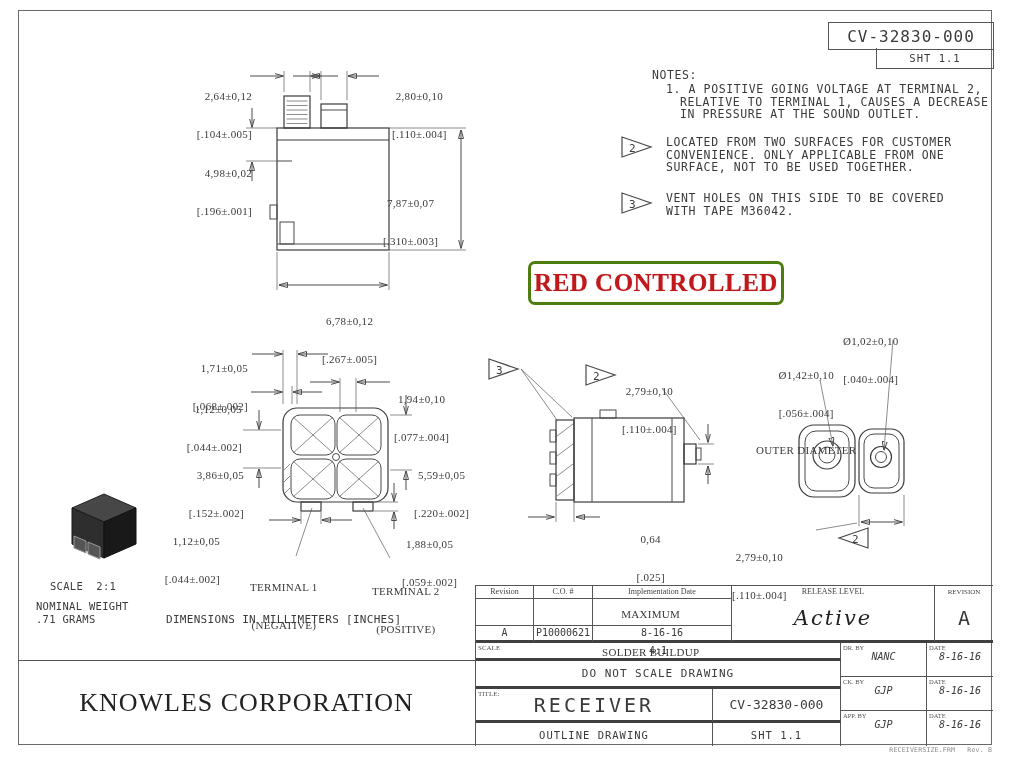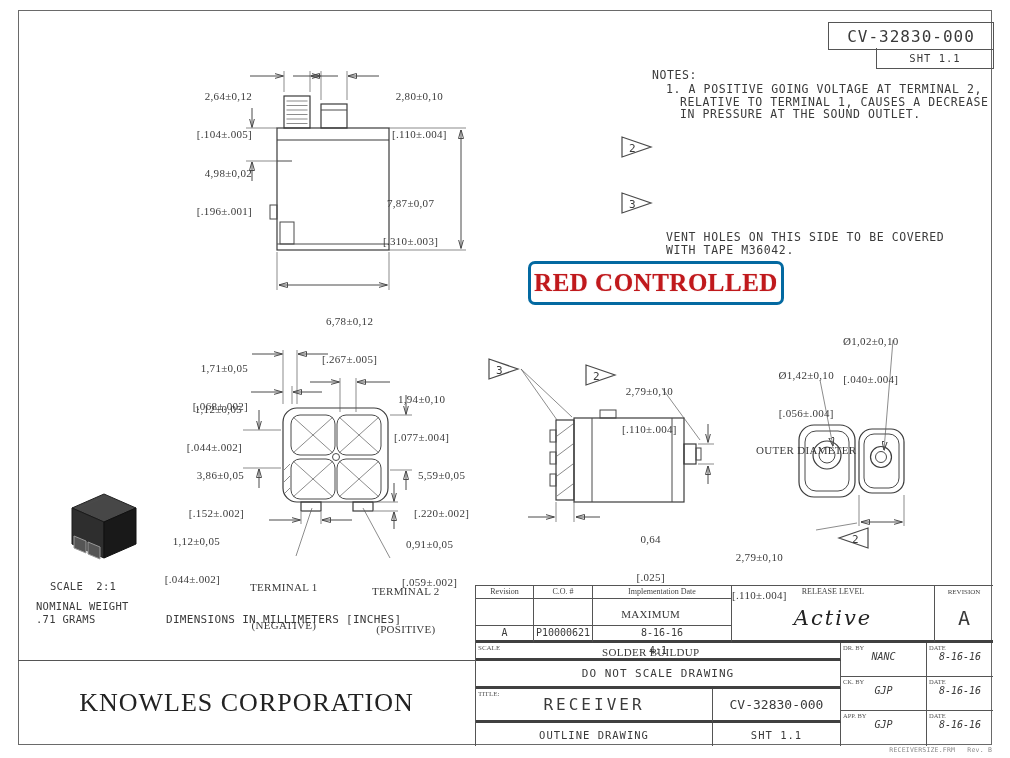--- a/index.html
+++ b/index.html
@@ -16,21 +16,21 @@
   .dim{position:absolute;font-size:11px;line-height:12.5px;letter-spacing:.3px;white-space:pre;text-align:center;}
   .dim span{display:block;font-family:Liberation Serif, serif;}
   .ra{text-align:right;}
   .note-head{position:absolute;font-size:11.5px;letter-spacing:.6px;}
   .note{position:absolute;font-size:11.5px;line-height:12.5px;letter-spacing:.6px;}
   .hang{padding-left:14px;text-indent:-14px;}
   .flag{position:absolute;}
   .flag text{font-family:"DejaVu Sans Mono",monospace;font-size:11px;fill:#3a3a3a;}
   .flag polygon{fill:#fff;stroke:#4a4a4a;stroke-width:1.2;}
   .stamp{position:absolute;left:528px;top:261px;width:250px;height:38px;
-        border:3px solid #0369a1;border-radius:7px;display:flex;align-items:center;justify-content:center;
+        border:3px solid #4d7c0f;border-radius:7px;display:flex;align-items:center;justify-content:center;
         color:#c0191c;font-family:"Liberation Serif",serif;font-weight:bold;font-size:25px;
         letter-spacing:.5px;background:#fff;text-shadow:0 0 1px rgba(192,25,28,.45);}
   .docbox1{position:absolute;left:828px;top:22px;width:164px;height:26px;border:1px solid #555;
         display:flex;align-items:center;justify-content:center;font-size:16px;letter-spacing:1px;}
   .docbox2{position:absolute;left:876px;top:48px;width:116px;height:20px;border:1px solid #555;border-top:none;
         display:flex;align-items:center;justify-content:center;font-size:10.5px;letter-spacing:1px;}
   .small-label{position:absolute;font-size:10.5px;letter-spacing:.3px;white-space:pre;}
   .kband{position:absolute;left:18px;top:660px;width:457px;height:83px;border-top:1px solid #555;
         display:flex;align-items:center;justify-content:center;}
   .kband .co{font-family:"Liberation Serif",serif;font-size:26px;letter-spacing:1px;color:#222;}
@@ -231,26 +231,27 @@
     <span>SHT 1.1</span>
   </div>
 
   <div class="note-head abs" style="left:652px;top:68px;">NOTES:</div>
   <div class="note hang" style="left:666px;top:83px;width:312px;">1. A POSITIVE GOING VOLTAGE AT TERMINAL 2, RELATIVE TO TERMINAL 1, CAUSES A DECREASE IN PRESSURE AT THE SOUND OUTLET.</div>
 
   <svg class="flag" style="left:620px;top:135px;" width="34" height="24">
     <polygon points="2,2 2,22 31,12"></polygon>
     <text x="9" y="16.5">2</text>
   </svg>
+  <div class="note" style="left:666px;top:136px;width:306px;">LOCATED FROM TWO SURFACES FOR CUSTOMER CONVENIENCE.  ONLY APPLICABLE FROM ONE SURFACE, NOT TO BE USED TOGETHER.</div>
 
   <svg class="flag" style="left:620px;top:191px;" width="34" height="24">
     <polygon points="2,2 2,22 31,12"></polygon>
     <text x="9" y="16.5">3</text>
   </svg>
-  <div class="note" style="left:666px;top:192px;width:306px;margin-top:39px;">VENT HOLES ON THIS SIDE TO BE COVERED WITH TAPE M36042.</div>
+  <div class="note" style="left:666px;top:192px;width:306px;">VENT HOLES ON THIS SIDE TO BE COVERED WITH TAPE M36042.</div>
 
   <div class="stamp">
     <span>RED CONTROLLED</span>
   </div>
 
   <div class="dim ra" style="left:176px;top:65px;width:76px;">
     <span>2,64±0,12</span>
     <span>[.104±.005]</span>
   </div>
   <div class="dim" style="left:392px;top:65px;">
@@ -288,21 +289,21 @@
   </div>
   <div class="dim" style="left:414px;top:444px;">
     <span>5,59±0,05</span>
     <span>[.220±.002]</span>
   </div>
   <div class="dim ra" style="left:142px;top:510px;width:78px;">
     <span>1,12±0,05</span>
     <span>[.044±.002]</span>
   </div>
   <div class="dim" style="left:402px;top:513px;">
-    <span>0,91±0,05</span>
+    <span>1,88±0,05</span>
     <span>[.059±.002]</span>
   </div>
 
   <div class="dim" style="left:250px;top:556px;">
     <span>TERMINAL 1</span>
     <span>(NEGATIVE)</span>
   </div>
   <div class="dim" style="left:372px;top:560px;">
     <span>TERMINAL 2</span>
     <span>(POSITIVE)</span>
@@ -388,21 +389,21 @@
         <span>4:1</span>
       </div>
     </div>
     <div class="cell" style="left:0;top:75px;width:365px;height:28px;">
       <div class="centerval" style="font-size:11px;letter-spacing:1px;">
           <span>DO NOT SCALE DRAWING</span>
         </div>
     </div>
     <div class="cell" style="left:0;top:103px;width:237px;height:34px;">
       <div class="tinycap">TITLE:</div>
-      <div class="centerval" style="font-size:16px;letter-spacing:3px;">
+      <div class="centerval" style="font-size:20px;letter-spacing:3px;">
         <span>RECEIVER</span>
       </div>
     </div>
     <div class="cell" style="left:237px;top:103px;width:128px;height:34px;">
       <div class="centerval" style="font-size:13px;">
         <span>CV-32830-000</span>
       </div>
     </div>
     <div class="cell" style="left:0;top:137px;width:237px;height:23px;border-bottom:none;">
       <div class="centerval" style="font-size:10.5px;letter-spacing:1px;">

